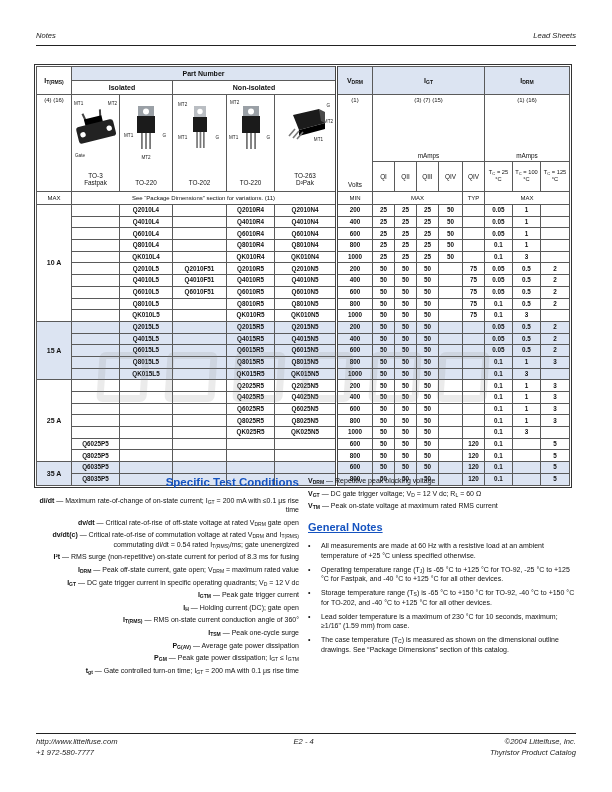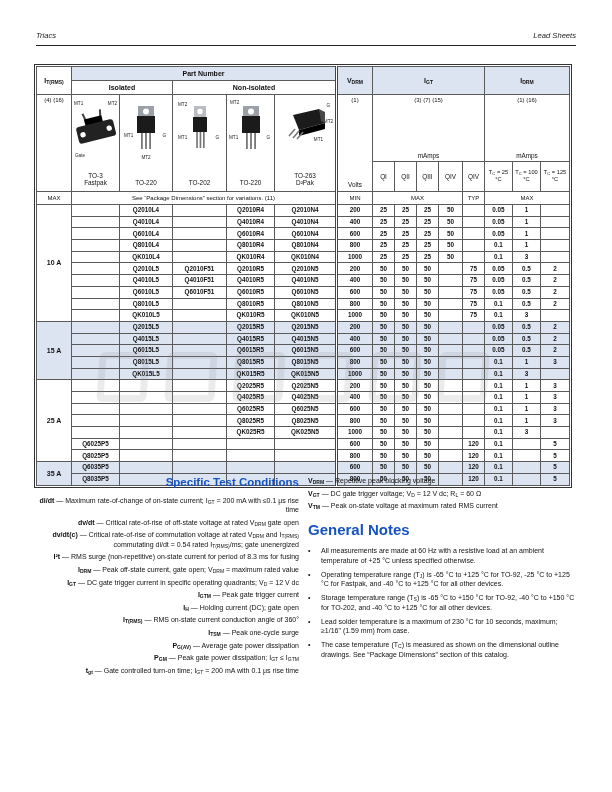--- a/index.html
+++ b/index.html
@@ -40,38 +40,38 @@
   
   .wm{position:absolute;top:352px;left:98px;display:flex;gap:18px;opacity:.16;filter:blur(.7px);
       z-index:3;pointer-events:none;}
   .wm span{width:50px;height:50px;border:7px solid #8a8a8a;border-radius:6px;box-sizing:border-box;
       transform:skewX(-4deg);}
   
   .cols{position:absolute;top:476px;left:36px;width:541px;display:flex;}
   .col-l{width:263px;margin-right:9px;text-align:right;}
   .col-r{width:269px;}
   h2.sec{font-size:11.5px;color:#1553c0;margin:0 0 8px 0;font-weight:bold;}
-  h2.sec2{font-size:15px;color:#1553c0;margin:11px 0 8px 0;font-weight:bold;}
+  h2.sec2{font-size:11px;color:#1553c0;margin:11px 0 8px 0;font-weight:bold;text-decoration:underline;}
   .def{font-size:7px;line-height:1.32;margin-bottom:3.4px;padding-left:11px;text-indent:-11px;}
   .def b{font-weight:bold;}
   .note{font-size:7px;line-height:1.32;margin-bottom:5px;padding-left:13px;text-indent:-13px;}
   .note .b{display:inline-block;width:13px;text-indent:0;}
   
   .footer{position:absolute;top:733px;left:36px;right:36px;border-top:1px solid #222;padding-top:3px;
     display:flex;justify-content:space-between;font-style:italic;font-size:7.6px;line-height:1.4;color:#222;}
   .footer .r{text-align:right;}
   .footer .c{text-align:center;}
 </style>
 </head>
 <body>
 
 <div class="page">
 
   <div class="running-head">
-    <span>Triacs</span>
+    <span>Notes</span>
     <span>Lead Sheets</span>
   </div>
 
   <table class="spec">
     <colgroup>
       <col style="width:35px">
         <col style="width:48px">
         <col style="width:53px">
         <col style="width:54px">
       <col style="width:48px">
@@ -665,14 +665,25 @@
       <div>
           <div class="note"><span class="b">•</span><span>All measurements are made at 60 Hz with a resistive load at an ambient temperature of +25 °C unless specified otherwise.</span></div>
           <div class="note"><span class="b">•</span><span>Operating temperature range (T<sub>J</sub>) is -65 °C to +125 °C for TO-92, -25 °C to +125 °C for Fastpak, and -40 °C to +125 °C for all other devices.</span></div>
           <div class="note"><span class="b">•</span><span>Storage temperature range (T<sub>S</sub>) is -65 °C to +150 °C for TO-92, -40 °C to +150 °C for TO-202, and -40 °C to +125 °C for all other devices.</span></div>
           <div class="note"><span class="b">•</span><span>Lead solder temperature is a maximum of 230 °C for 10 seconds, maximum; ≥1/16" (1.59 mm) from case.</span></div>
           <div class="note"><span class="b">•</span><span>The case temperature (T<sub>C</sub>) is measured as shown on the dimensional outline drawings. See “Package Dimensions” section of this catalog.</span></div>
         </div>
     </div>
   </div>
 
+  <div class="footer">
+    <div>
+      <div>http://www.littelfuse.com</div>
+      <div>+1 972-580-7777</div>
+    </div>
+    <div class="c">E2 - 4</div>
+    <div class="r">
+      <div>©2004 Littelfuse, Inc.</div>
+      <div>Thyristor Product Catalog</div>
+    </div>
+  </div>
 
 </div>
 
 </body></html>

